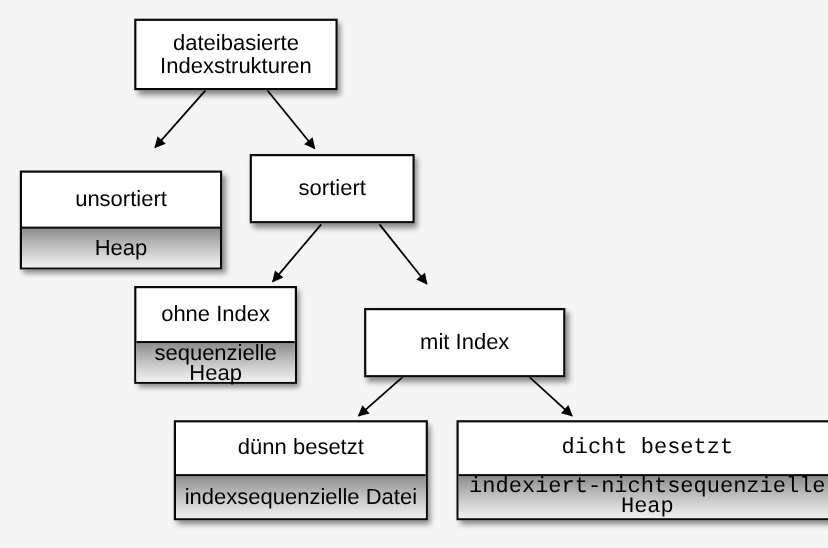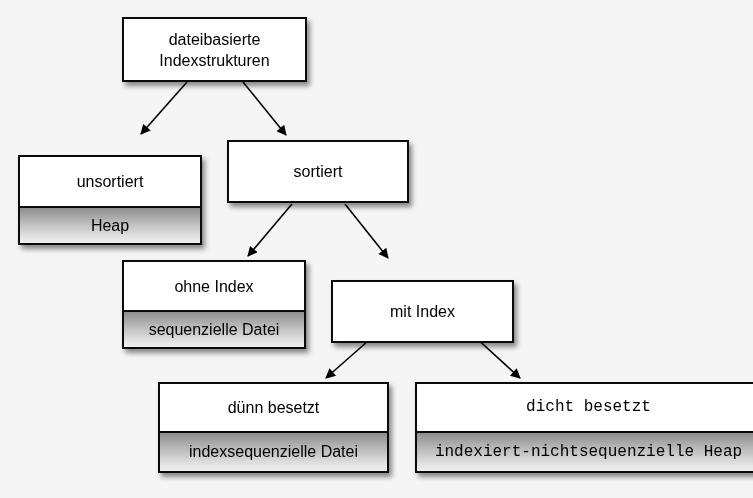--- a/index.html
+++ b/index.html
@@ -25,21 +25,21 @@
   }
   .node {
     position: absolute;
     box-sizing: border-box;
     background: #ffffff;
     border: 2px solid #0a0a0a;
     box-shadow: 3px 4px 5px rgba(0,0,0,0.45);
     display: flex;
     flex-direction: column;
     color: #000;
-    font-size: 16px;
+    font-size: 20px;
     text-align: center;
   }
   .node .label {
     flex: 1;
     display: flex;
     align-items: center;
     justify-content: center;
     padding: 0 8px;
     line-height: 21px;
   }
@@ -48,22 +48,22 @@
     align-items: center;
     justify-content: center;
     border-top: 2px solid #0a0a0a;
     background: linear-gradient(to bottom, #8d8d8d 0%, #b9b9b9 40%, #e0e0e0 80%, #efefef 100%);
     line-height: 18px;
   }
   
   #node-root        { left: 122px; top: 17px;  width: 185px; height: 65px; }
   #node-unsortiert  { left: 18px;  top: 155px; width: 184px; height: 90px; }
   #node-unsortiert .sublabel { height: 35px; }
-  #node-sortiert    { left: 227px; top: 140px; width: 182px; height: 63px; }
-  #node-ohne-index  { left: 122px; top: 260px; width: 184px; height: 89px; }
+  #node-sortiert    { left: 227px; top: 140px; width: 150px; height: 63px; }
+  #node-ohne-index  { left: 122px; top: 260px; width: 148px; height: 89px; }
   #node-ohne-index .sublabel { height: 35px; }
   #node-mit-index   { left: 331px; top: 262px; width: 183px; height: 63px; margin-top: 18px; }
   #node-duenn       { left: 158px; top: 382px; width: 231px; height: 91px; }
   #node-duenn .sublabel { height: 38px; }
   #node-dicht       { left: 415px; top: 382px; width: 347px; height: 91px; font-family: Liberation Mono, monospace; }
   #node-dicht .sublabel { height: 38px; }
 </style>
 </head>
 <body>
 
@@ -91,21 +91,21 @@
     <div class="label">unsortiert</div>
     <div class="sublabel">Heap</div>
   </div>
 
   <div class="node" id="node-sortiert">
     <div class="label">sortiert</div>
   </div>
 
   <div class="node" id="node-ohne-index">
     <div class="label">ohne Index</div>
-    <div class="sublabel">sequenzielle Datei</div>
+    <div class="sublabel">sequenzielle Heap</div>
   </div>
 
   <div class="node" id="node-mit-index">
     <div class="label">mit Index</div>
   </div>
 
   <div class="node" id="node-duenn">
     <div class="label">dünn besetzt</div>
     <div class="sublabel">indexsequenzielle Datei</div>
   </div>

